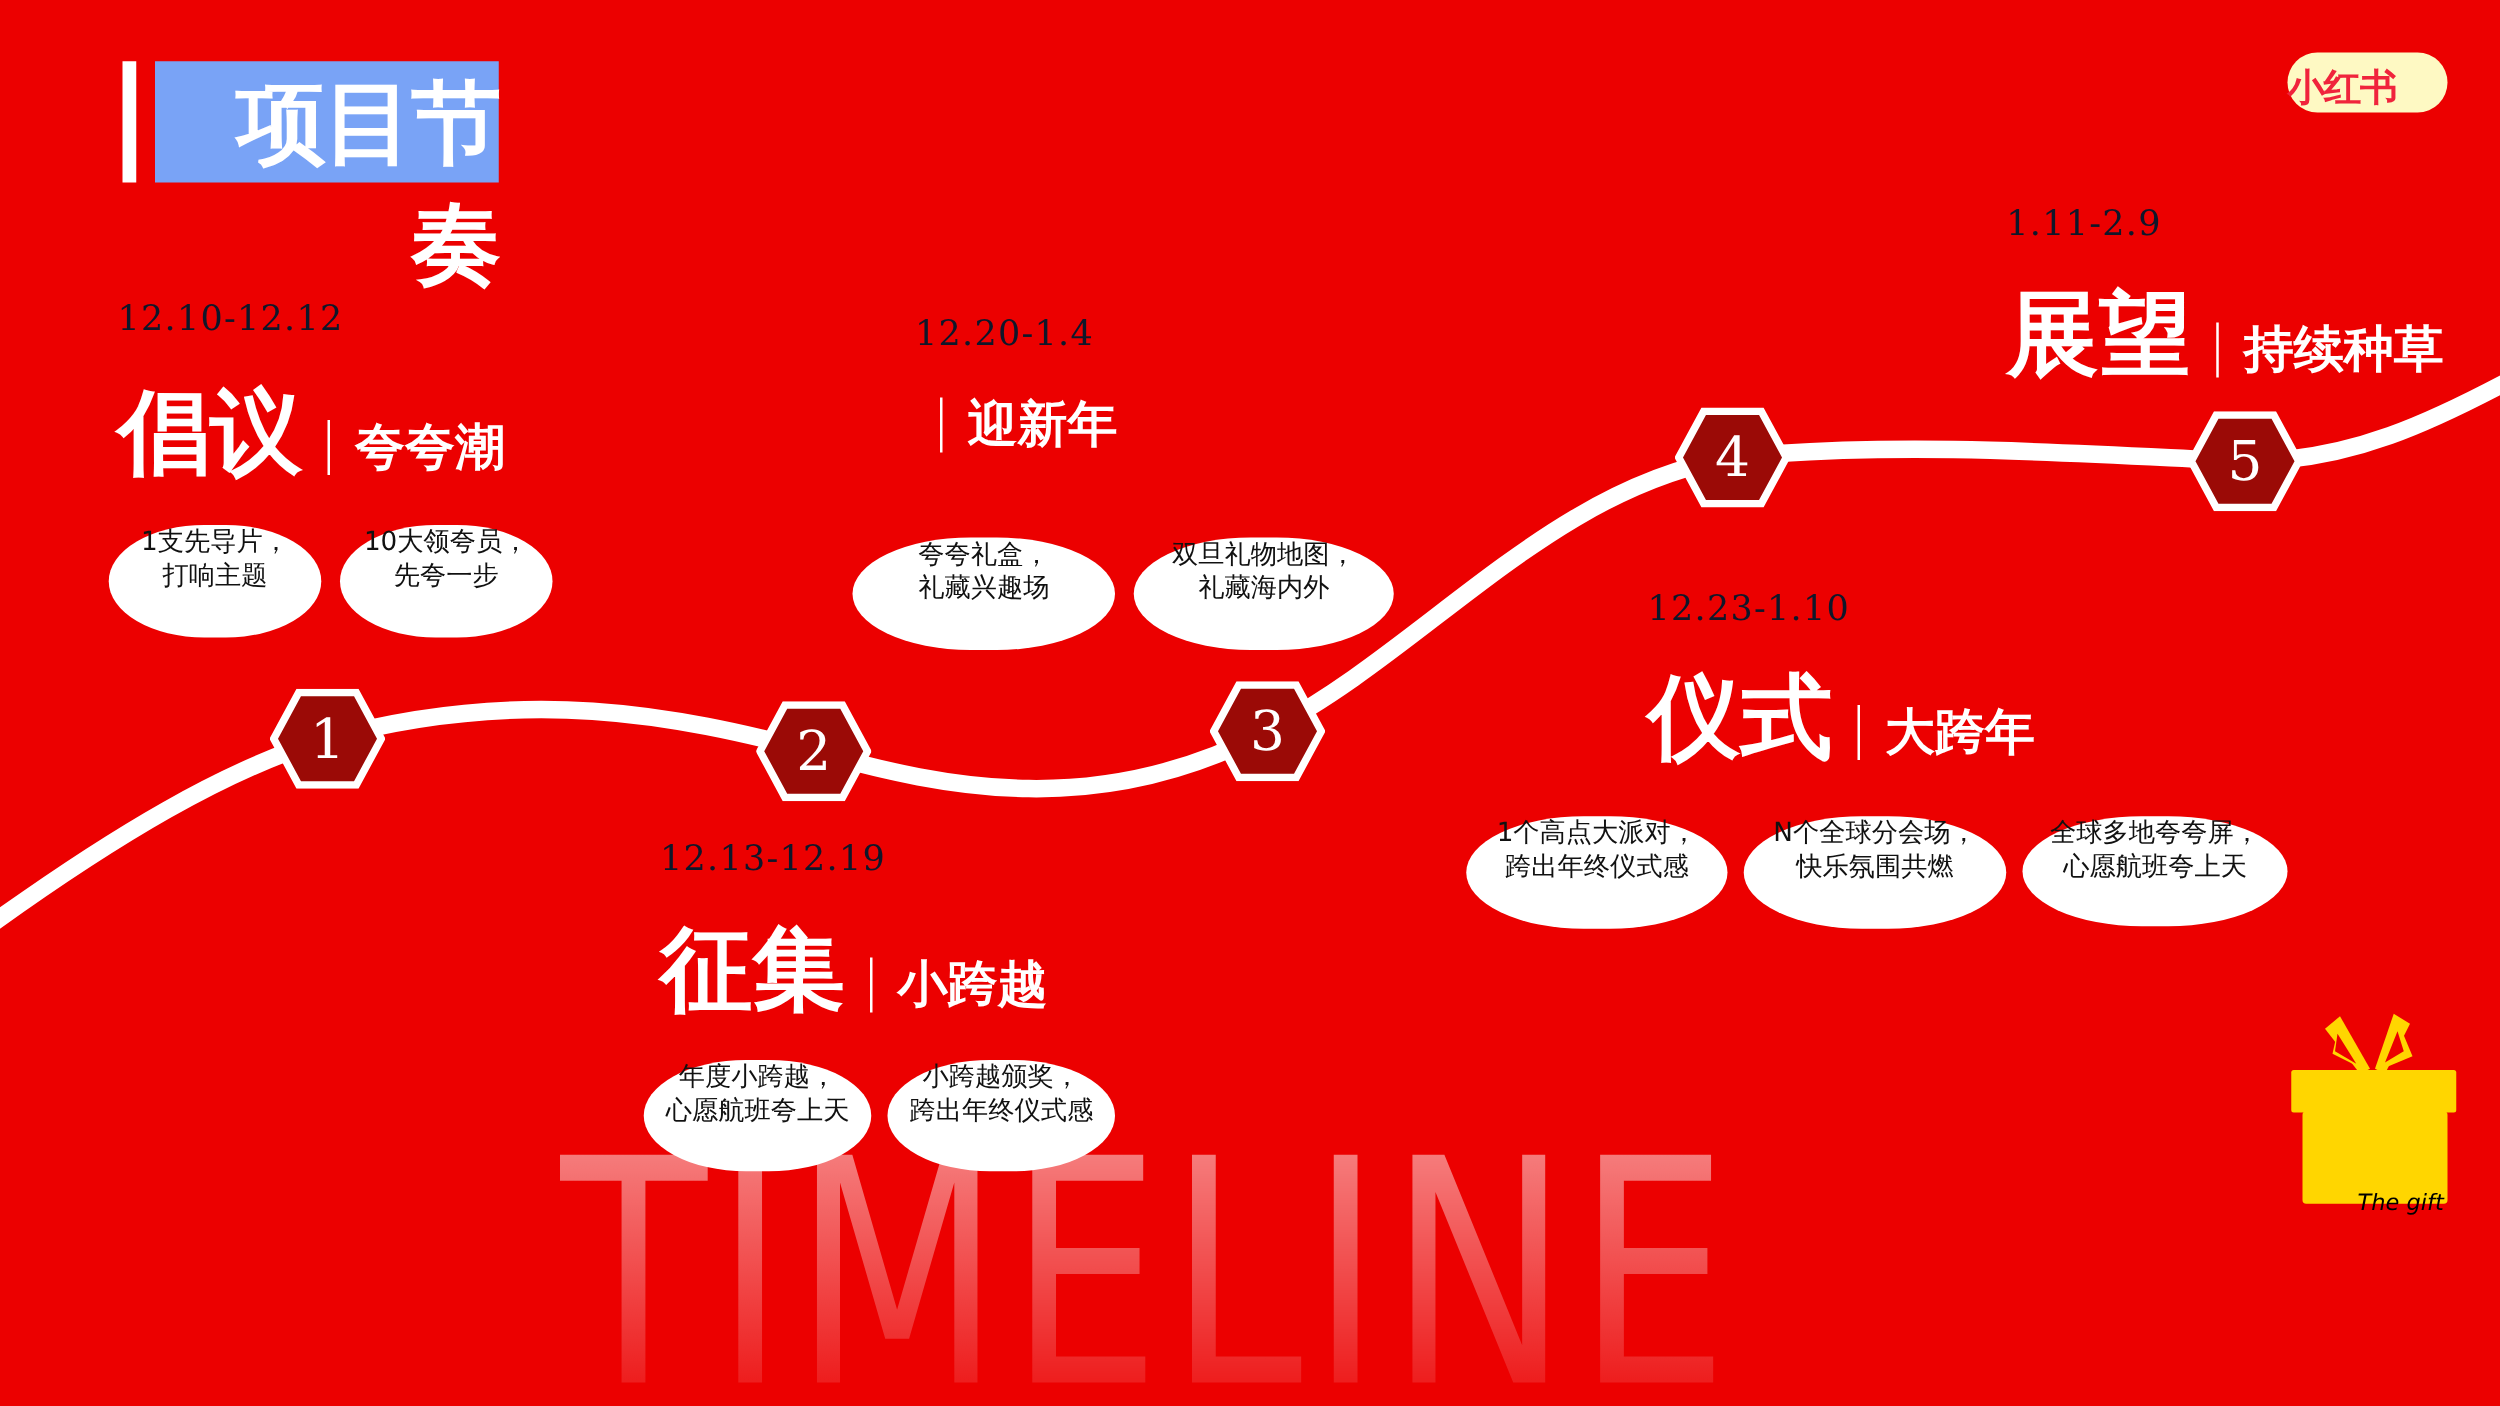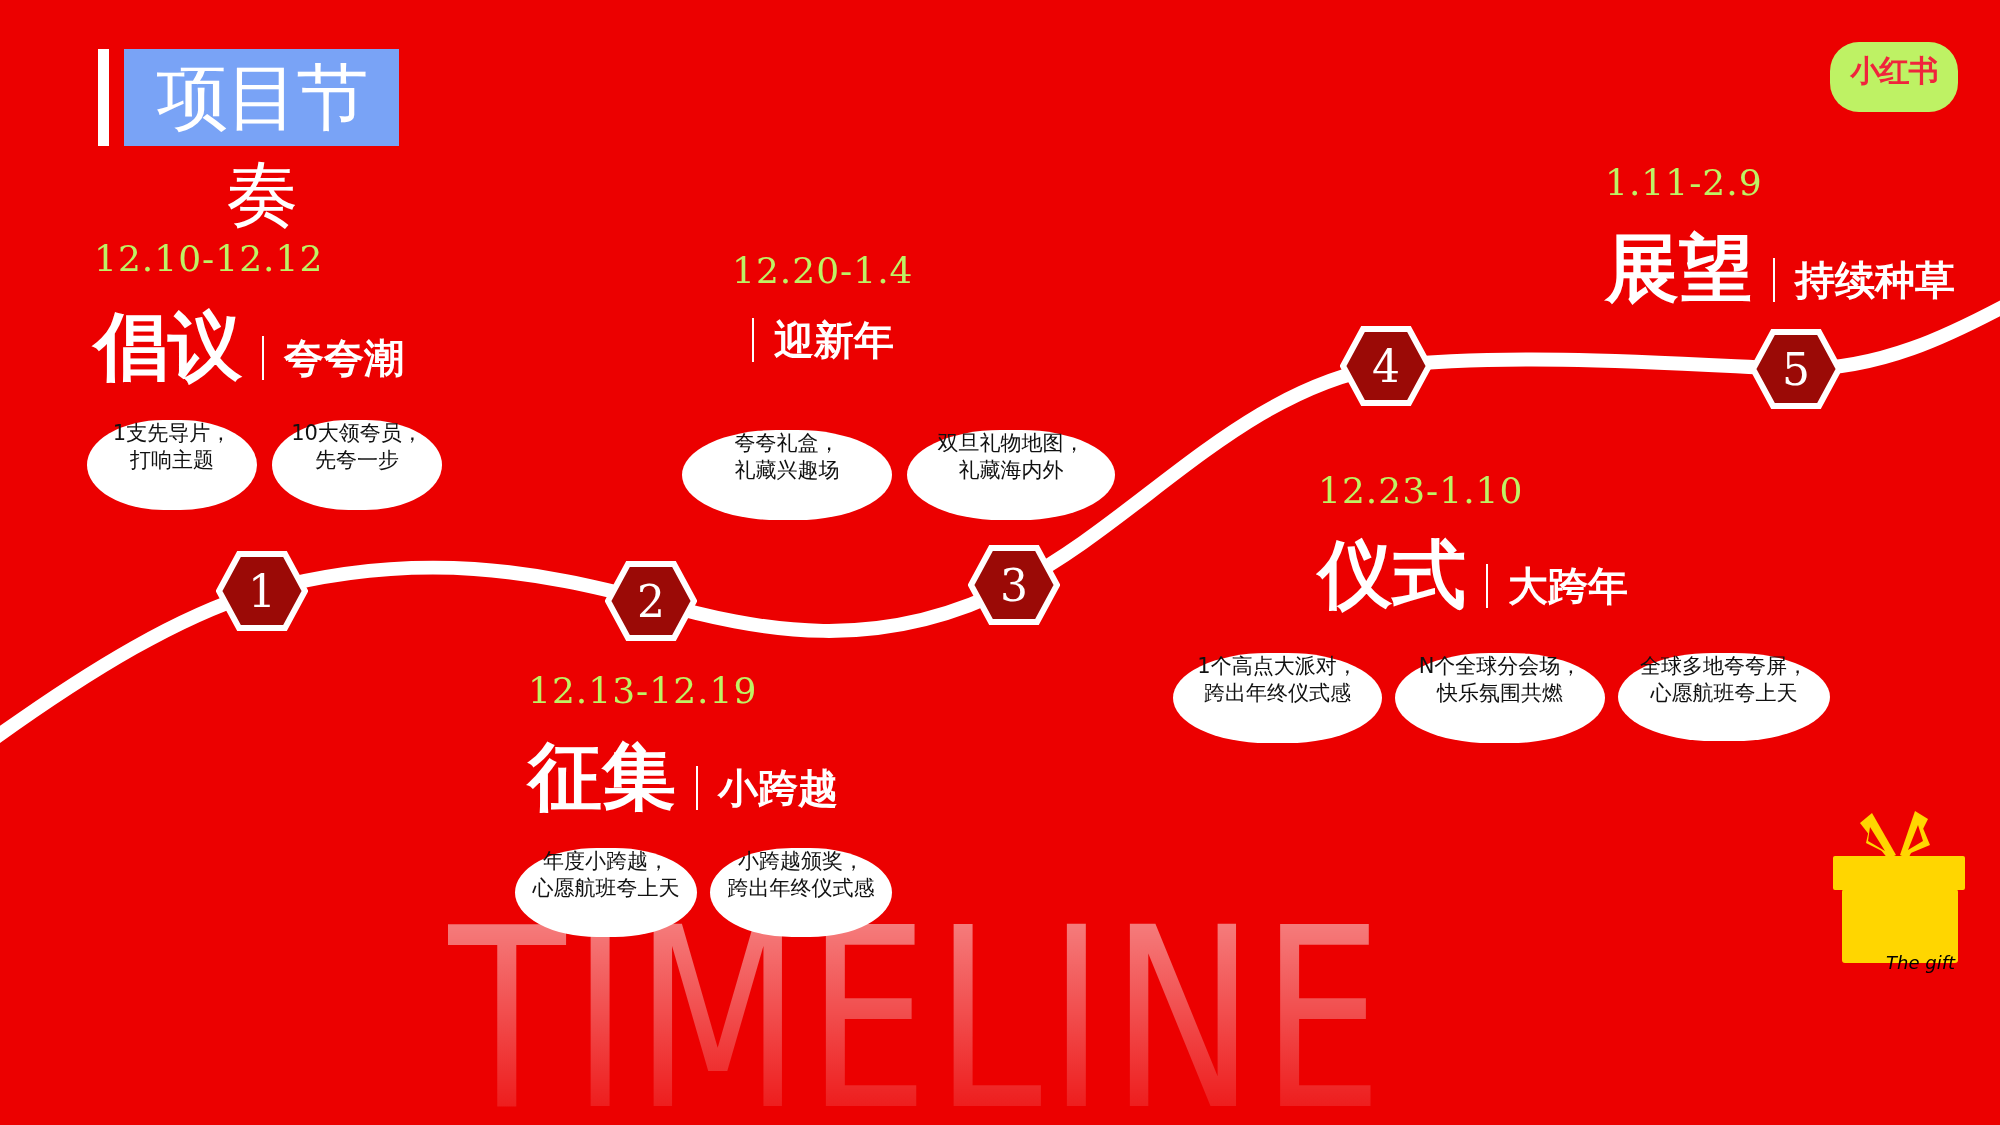--- a/index.html
+++ b/index.html
@@ -1,26 +1,26 @@
 <!DOCTYPE html>
 <html><head>
 <meta charset="utf-8">
 <style>
   html, body { margin:0; padding:0; }
   body { width:2000px; height:1125px; overflow:hidden; background:#ec0000; position:relative; font-family:"DejaVu Serif","Liberation Serif",serif; }
   .abs { position:absolute; }
   .title-bar { left:98px; top:49px; width:11px; height:97px; background:#ffffff; }
   .title-hl { left:124px; top:49px; width:275px; height:97px; background:#79a3f6; }
-  .title-text { left:124px; top:49px; width:275px; height:97px; color:#fff; font-size:72px; line-height:97px; text-align:center; font-weight:normal; font-family:"DejaVu Serif",serif; letter-spacing:-2px; }
-  .logo { left:1830px; top:42px; width:128px; height:70px; background:#bef264; border-radius:29px; color:#f0243c; font-weight:bold; font-size:30px; line-height:58px; text-align:center; font-family:"DejaVu Sans",sans-serif; letter-spacing:-1px; }
+  .title-text { left:124px; top:49px; width:275px; height:97px; color:#fff; font-size:72px; line-height:97px; text-align:right; font-weight:bold; font-family:"DejaVu Serif",serif; letter-spacing:-2px; }
+  .logo { left:1830px; top:42px; width:128px; height:48px; background:#fef9c3; border-radius:29px; color:#f0243c; font-weight:bold; font-size:30px; line-height:58px; font-family:"DejaVu Sans",sans-serif; letter-spacing:-1px; }
   .curve { left:0; top:0; width:2000px; height:1125px; pointer-events:none; }
   .timeline-wm { left:448px; top:905px; height:220px; font-family:"DejaVu Sans","Liberation Sans",sans-serif; font-size:250px; line-height:230px; letter-spacing:8px;
     color:transparent; background:linear-gradient(to bottom, rgba(255,255,255,0.52), rgba(255,255,255,0.08));
     -webkit-background-clip:text; background-clip:text; transform-origin:left top; transform:scaleX(0.77); white-space:nowrap; font-weight:normal; }
-  .date { color:#bef264; font-size:36px; font-family:"DejaVu Serif","Liberation Serif",serif; letter-spacing:1px; white-space:nowrap; }
+  .date { color:#0f172a; font-size:28px; font-family:"DejaVu Serif","Liberation Serif",serif; letter-spacing:1px; white-space:nowrap; }
   .heading { color:#fff; white-space:nowrap; display:flex; align-items:flex-end; }
   .heading .main { font-size:74px; font-weight:bold; line-height:80px; font-family:"DejaVu Serif",serif; }
   .heading .sep { width:2px; height:44px; background:#fff; margin:0 20px 6px 20px; }
   .heading .sub { font-size:40px; font-weight:bold; line-height:56px; font-family:"DejaVu Serif",serif; }
   .bubble { background:#fff; border-radius:45% / 50%; color:#111; font-family:"DejaVu Sans","Liberation Sans",sans-serif; font-size:21px; line-height:27px; text-align:center; display:flex; flex-direction:column; align-items:center; justify-content:flex-start; }
   .hex { width:92px; height:80px; }
   .hex svg { width:100%; height:100%; display:block; }
   .hex-label { position:absolute; left:0; top:0; width:100%; height:100%; color:#fff; font-size:44px; font-family:"DejaVu Serif","Liberation Serif",serif; display:flex; align-items:center; justify-content:center; }
   .gift { left:1830px; top:805px; width:140px; height:160px; }
   .gift-caption { left:1886px; top:952px; color:#000000; font-size:18px; font-family:"DejaVu Sans",sans-serif; font-style:italic; }

